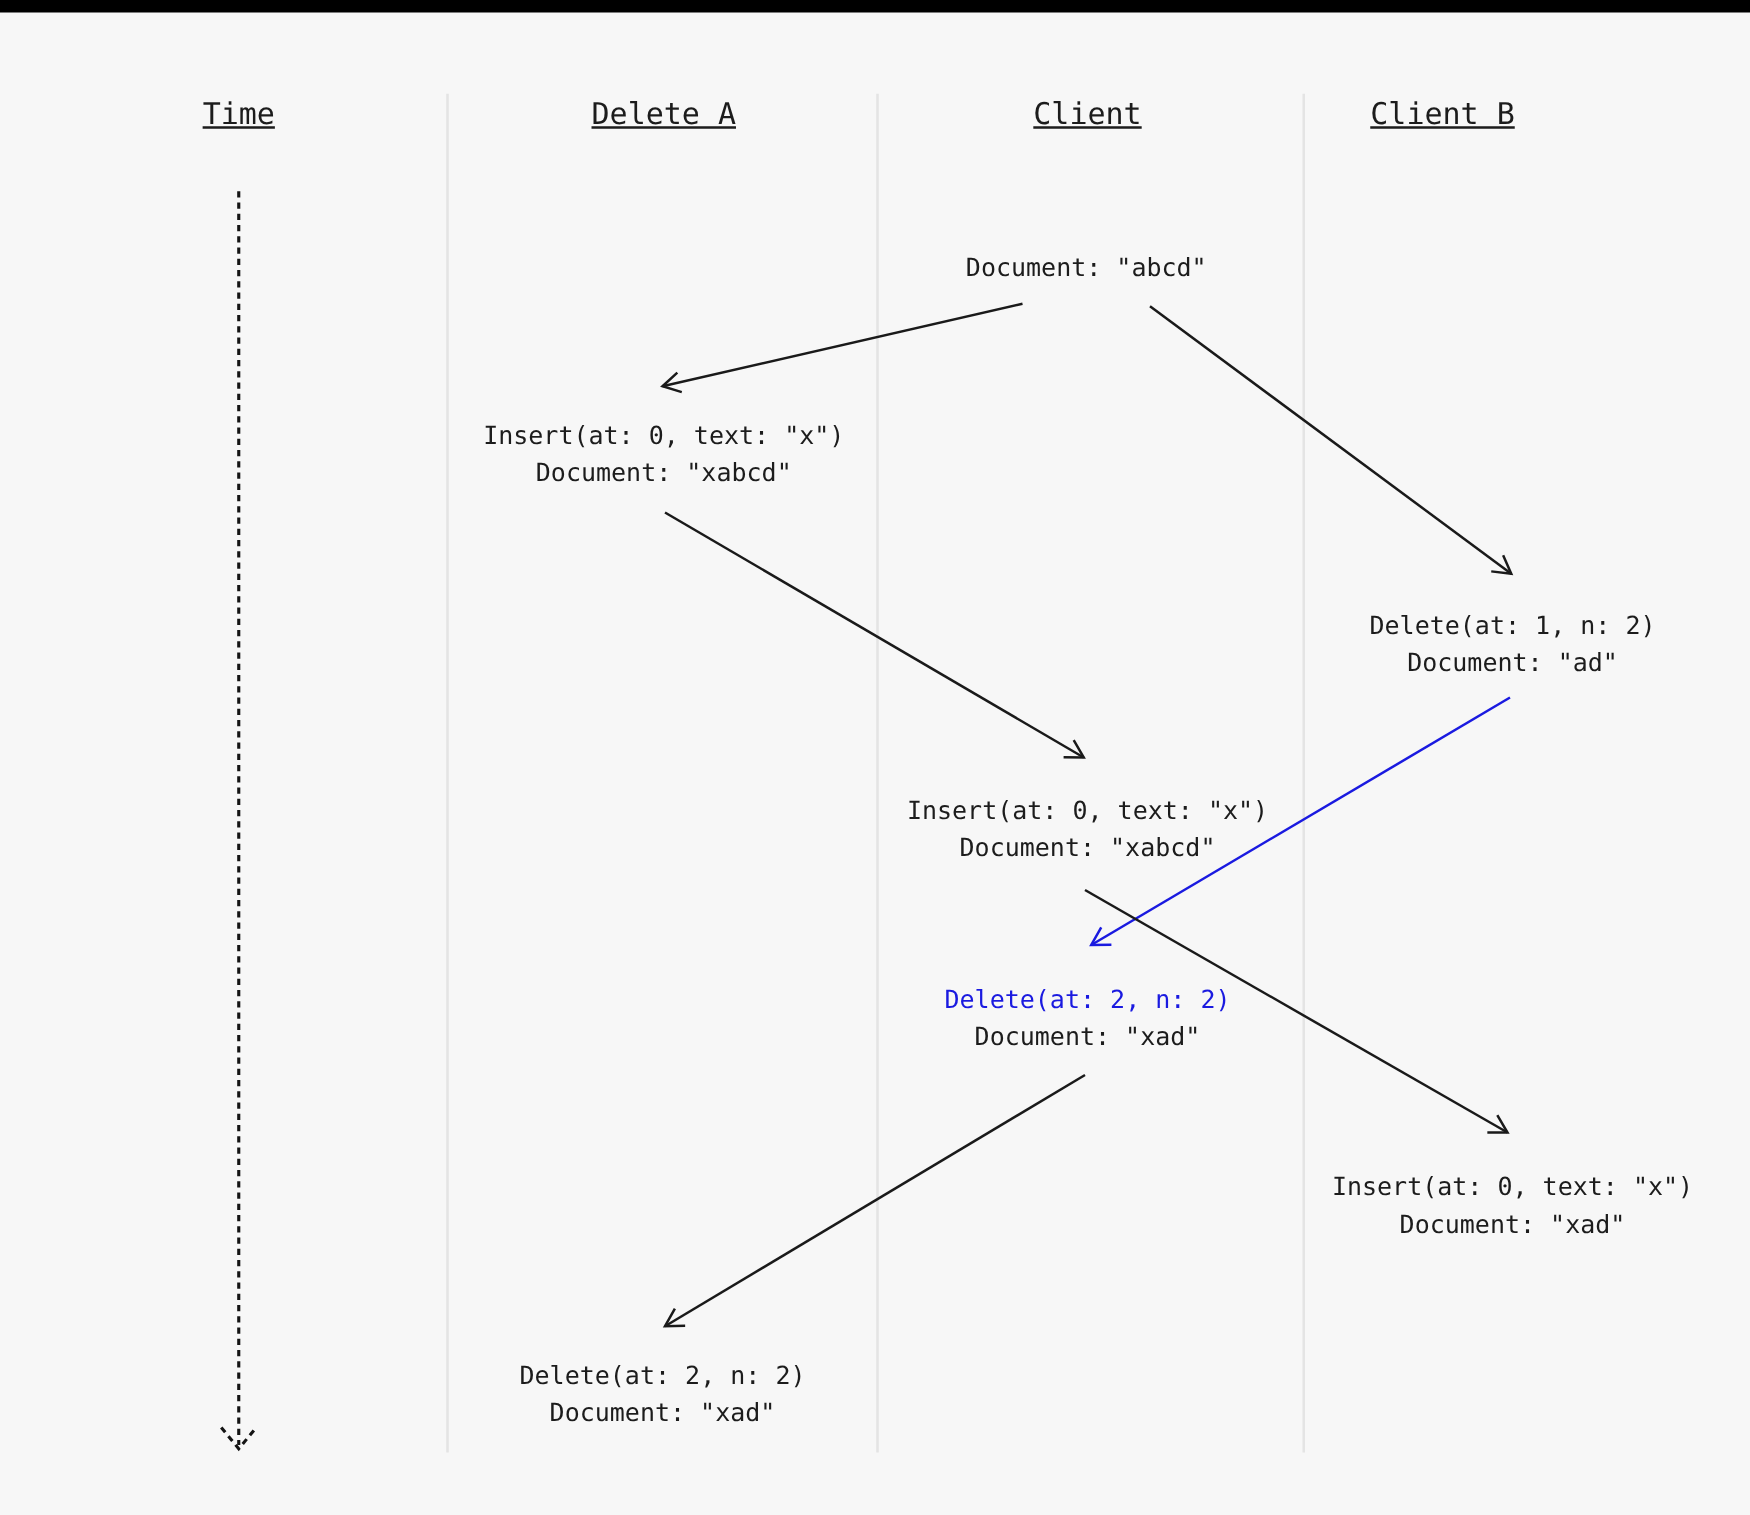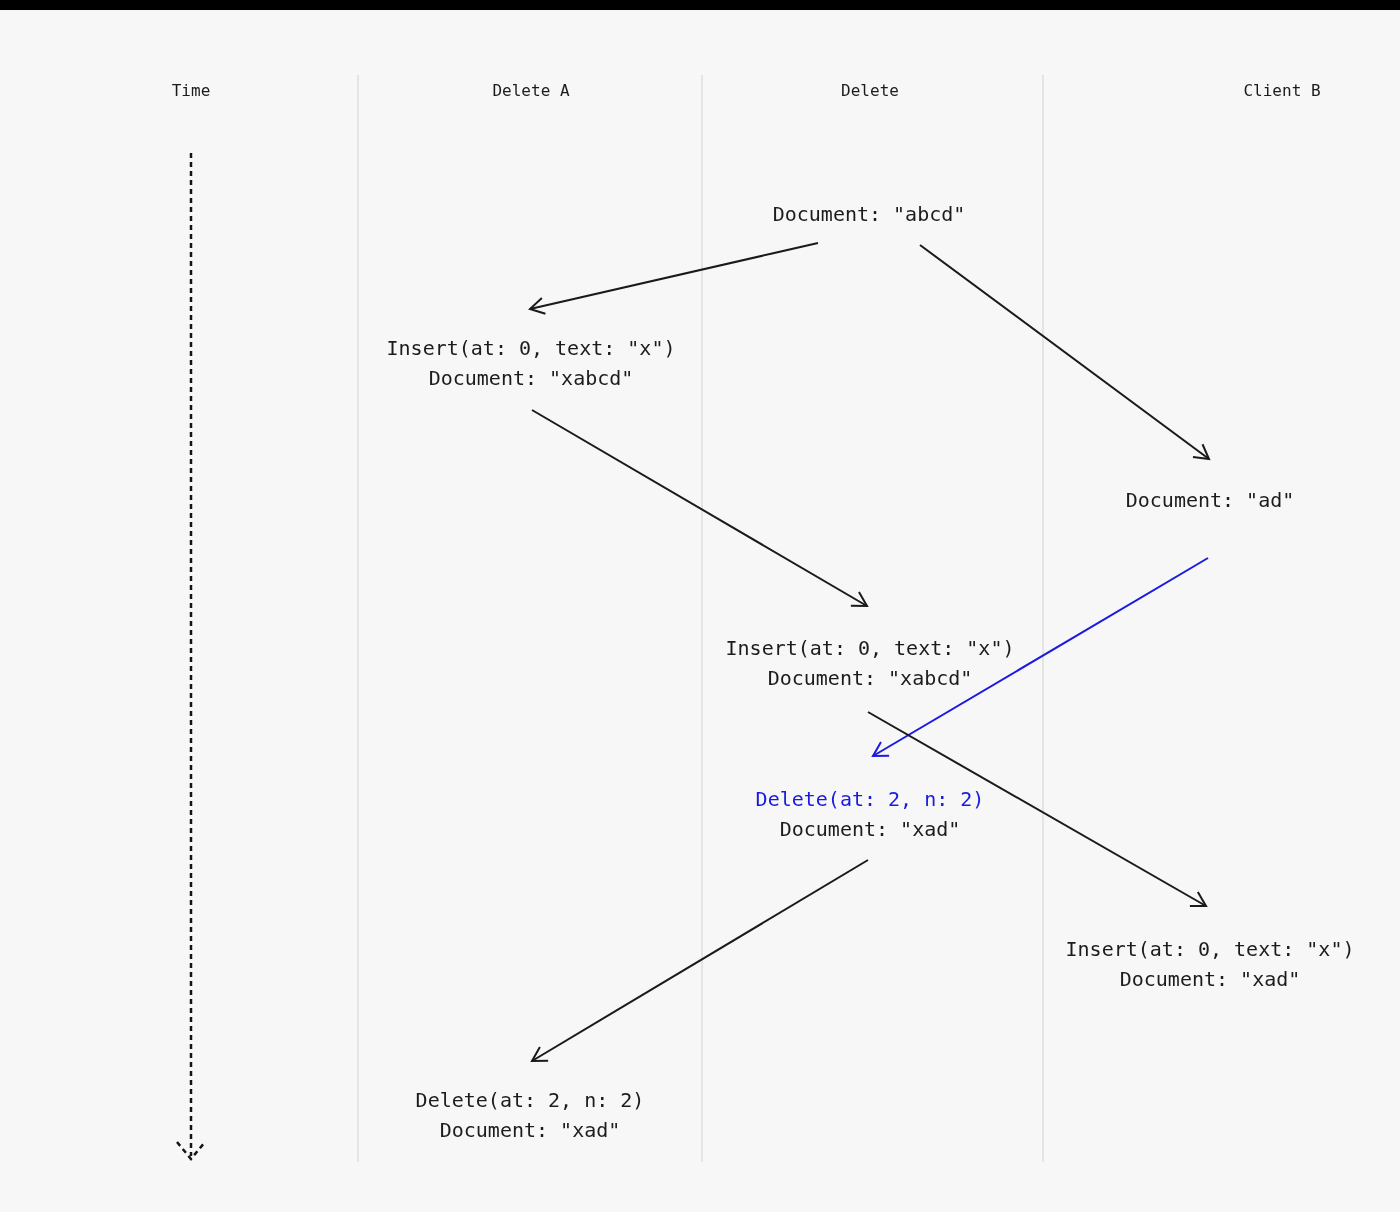--- a/index.html
+++ b/index.html
@@ -22,24 +22,25 @@
     position: absolute;
     top: 75px;
     width: 2px;
     height: 1087px;
     background: #e4e4e4;
   }
   .lane-header {
     position: absolute;
     top: 77px;
     transform: translateX(-50%);
-    font-size: 16px;
+    font-size: 24px;
     line-height: 28px;
     color: #1c1c1c;
     white-space: nowrap;
+    text-decoration: underline;
   }
   .node {
     position: absolute;
     transform: translateX(-50%);
     text-align: center;
     font-size: 20px;
     line-height: 30px;
     color: #1c1c1c;
     white-space: nowrap;
   }
@@ -57,22 +58,22 @@
 <div id="canvas">
 
   <div id="topbar"></div>
 
   <div class="lane-divider" style="left:357px"></div>
   <div class="lane-divider" style="left:701px"></div>
   <div class="lane-divider" style="left:1042px"></div>
 
   <div class="lane-header" style="left:191px">Time</div>
   <div class="lane-header" style="left:531px">Delete A</div>
-  <div class="lane-header" style="left:870px">Delete</div>
-  <div class="lane-header" style="left:1282px">Client B</div>
+  <div class="lane-header" style="left:870px">Client</div>
+  <div class="lane-header" style="left:1154px">Client B</div>
 
   <svg id="arrow-layer" width="1400" height="1212" viewBox="0 0 1400 1212">
     <defs>
       <marker id="head-black" markerUnits="userSpaceOnUse" markerWidth="34" markerHeight="28" viewBox="-17 -14 34 28" refX="0" refY="0" orient="auto">
         <path d="M-14,-8 L0,0 L-14,8" fill="none" stroke="#1a1a1a" stroke-width="2"></path>
       </marker>
       <marker id="head-blue" markerUnits="userSpaceOnUse" markerWidth="34" markerHeight="28" viewBox="-17 -14 34 28" refX="0" refY="0" orient="auto">
         <path d="M-14,-8 L0,0 L-14,8" fill="none" stroke="#1a1ae0" stroke-width="2"></path>
       </marker>
     </defs>
@@ -98,20 +99,21 @@
   <div class="node" style="left:869px; top:199px">
     <span class="line">Document: "abcd"</span>
   </div>
 
   <div class="node" style="left:531px; top:333px">
     <span class="line">Insert(at: 0, text: "x")</span>
     <span class="line">Document: "xabcd"</span>
   </div>
 
   <div class="node" style="left:1210px; top:485px">
+    <span class="line">Delete(at: 1, n: 2)</span>
     <span class="line">Document: "ad"</span>
   </div>
 
   <div class="node" style="left:870px; top:633px">
     <span class="line">Insert(at: 0, text: "x")</span>
     <span class="line">Document: "xabcd"</span>
   </div>
 
   <div class="node" style="left:870px; top:784px">
     <span class="line accent">Delete(at: 2, n: 2)</span>

